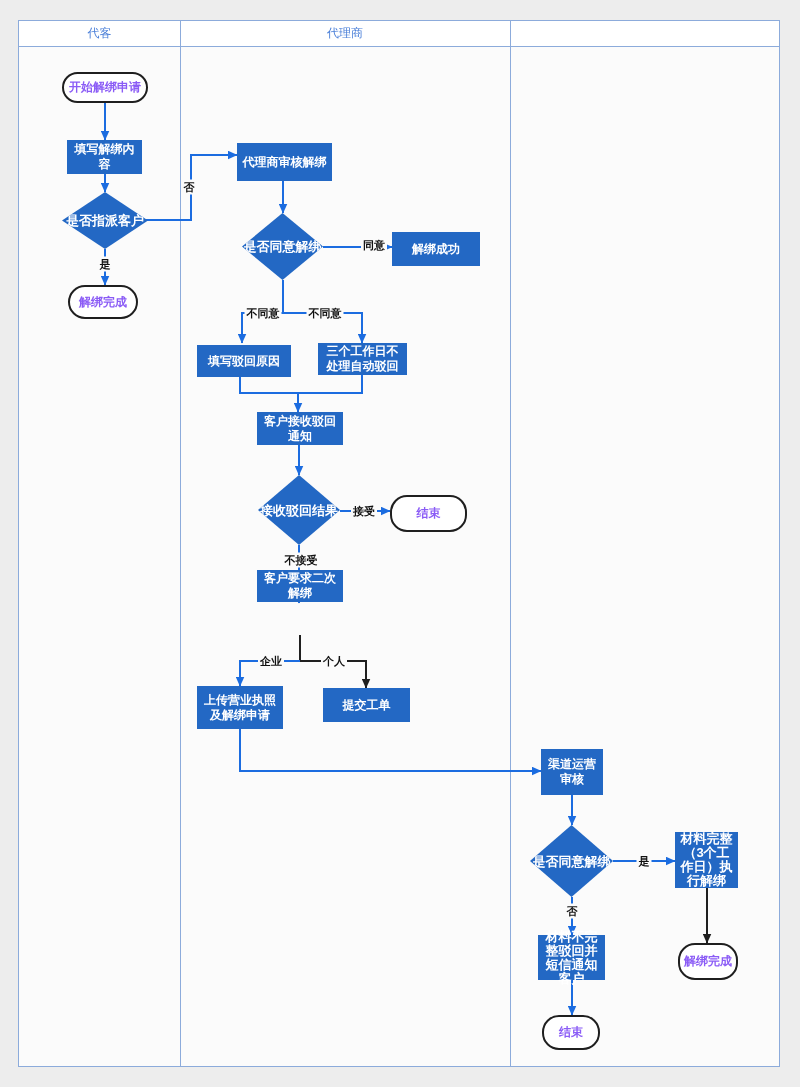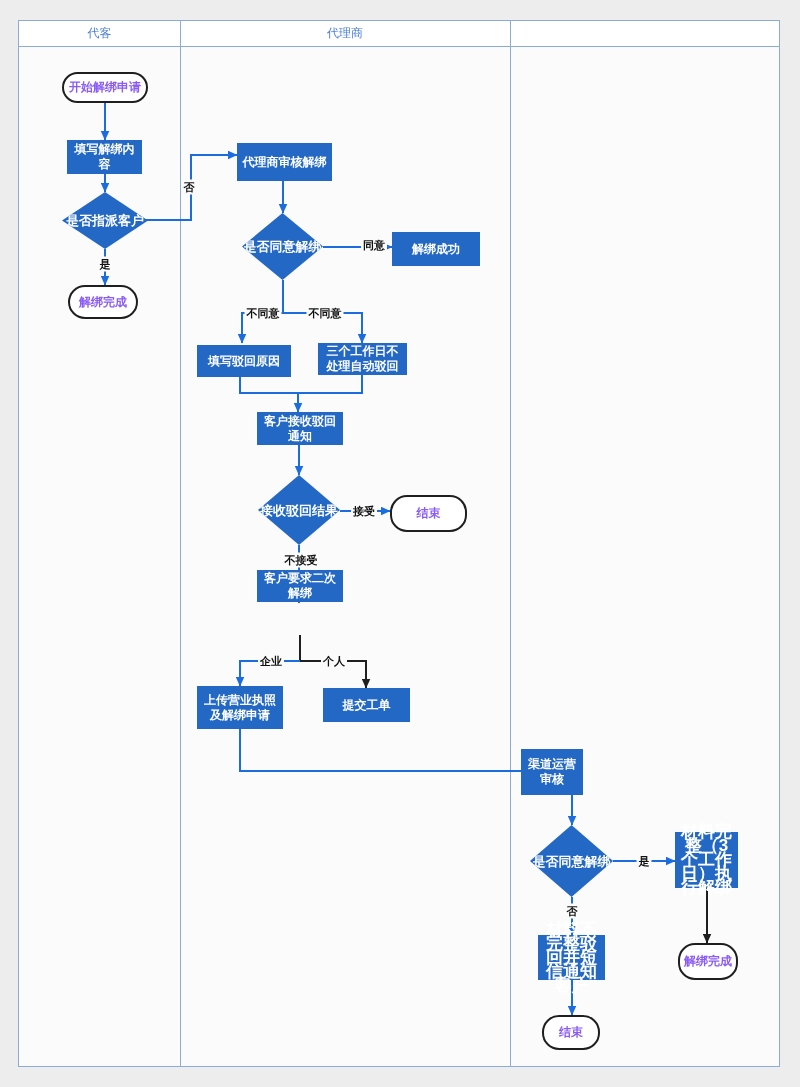--- a/index.html
+++ b/index.html
@@ -4,21 +4,21 @@
 <style>
   html,body{margin:0;padding:0;}
   body{font-family:"Liberation Sans","DejaVu Sans",sans-serif;}
   .canvas{position:relative;width:800px;height:1087px;background:var(--page-bg,#ededed);overflow:hidden;}
   .table{position:absolute;left:18px;top:20px;width:762px;height:1047px;background:var(--lane-bg,#fbfbfb);border:1px solid var(--lane-border,#8cabdb);box-sizing:border-box;}
   .lane-header{position:absolute;left:0;top:0;right:0;height:25px;background:#ffffff;border-bottom:1px solid var(--lane-border,#8cabdb);}
   .lane-title{position:absolute;top:0;height:25px;display:flex;align-items:center;justify-content:center;font-size:12px;color:var(--header-text,#4a7fd8);}
   .vline{position:absolute;top:0;bottom:0;width:1px;background:var(--lane-border,#8cabdb);}
   .node,.terminator,.diamond,.edge-label{position:absolute;box-sizing:border-box;display:flex;align-items:center;justify-content:center;text-align:center;}
   .node{background:var(--node-fill,#2368c4);color:var(--node-text,#fff);font-size:12px;font-weight:bold;line-height:15px;padding:2px 4px;}
-  .node.small{font-size:17px;line-height:14px;padding:2px 3px;}
+  .node.small{font-size:13px;line-height:14px;padding:2px 3px;}
   .diamond{background:var(--node-fill,#2368c4);color:var(--node-text,#fff);font-size:13px;font-weight:bold;clip-path:polygon(50% 0,100% 50%,50% 100%,0 50%);line-height:13px;}
   .terminator{background:#ffffff;border:2px solid var(--terminator-border,#1f1f1f);border-radius:17px;color:#8b5cf6;font-size:12px;font-weight:bold;}
   .edge-label{font-size:11px;font-weight:bold;color:var(--label-text,#111);background:var(--lane-bg,#fbfbfb);padding:0 2px;transform:translate(-50%,-50%);white-space:nowrap;}
   svg.wires{position:absolute;left:0;top:0;pointer-events:none;}
   .edge-blue{stroke:var(--line-blue,#1b6ce0);stroke-width:2;fill:none;}
   .edge-black{stroke:var(--line-black,#1f1f1f);stroke-width:2;fill:none;}
   .mk-blue{fill:var(--line-blue,#1b6ce0);}
   .mk-black{fill:var(--line-black,#1f1f1f);}
 </style>
 </head>
@@ -78,21 +78,21 @@
   <div class="node" style="left:392px;top:232px;width:88px;height:34px;">解绑成功</div>
   <div class="node" style="left:197px;top:345px;width:94px;height:32px;text-align:center;">填写驳回原因</div>
   <div class="node" style="left:318px;top:343px;width:89px;height:32px;">三个工作日不处理自动驳回</div>
   <div class="node" style="left:257px;top:412px;width:86px;height:33px;">客户接收驳回通知</div>
   <div class="diamond" style="left:258px;top:475px;width:82px;height:70px;">接收驳回结果</div>
   <div class="terminator" style="left:390px;top:495px;width:77px;height:37px;">结束</div>
   <div class="node" style="left:257px;top:570px;width:86px;height:32px;">客户要求二次解绑</div>
   <div class="node" style="left:197px;top:686px;width:86px;height:43px;">上传营业执照及解绑申请</div>
   <div class="node" style="left:323px;top:688px;width:87px;height:34px;">提交工单</div>
 
-  <div class="node" style="left:521px;top:749px;width:62px;height:46px;">渠道运营审核</div>
+  <div class="node" style="left:541px;top:749px;width:62px;height:46px;">渠道运营审核</div>
   <div class="diamond" style="left:530px;top:825px;width:83px;height:72px;">是否同意解绑</div>
   <div class="node small" style="left:675px;top:832px;width:63px;height:56px;">材料完整（3个工作日）执行解绑</div>
   <div class="terminator" style="left:678px;top:943px;width:60px;height:37px;">解绑完成</div>
   <div class="node small" style="left:538px;top:935px;width:67px;height:45px;">材料不完整驳回并短信通知客户</div>
   <div class="terminator" style="left:542px;top:1015px;width:58px;height:35px;">结束</div>
 
   <div class="edge-label" style="left:189px;top:187px;">否</div>
   <div class="edge-label" style="left:105px;top:264px;">是</div>
   <div class="edge-label" style="left:374px;top:245px;">同意</div>
   <div class="edge-label" style="left:263px;top:313px;">不同意</div>

